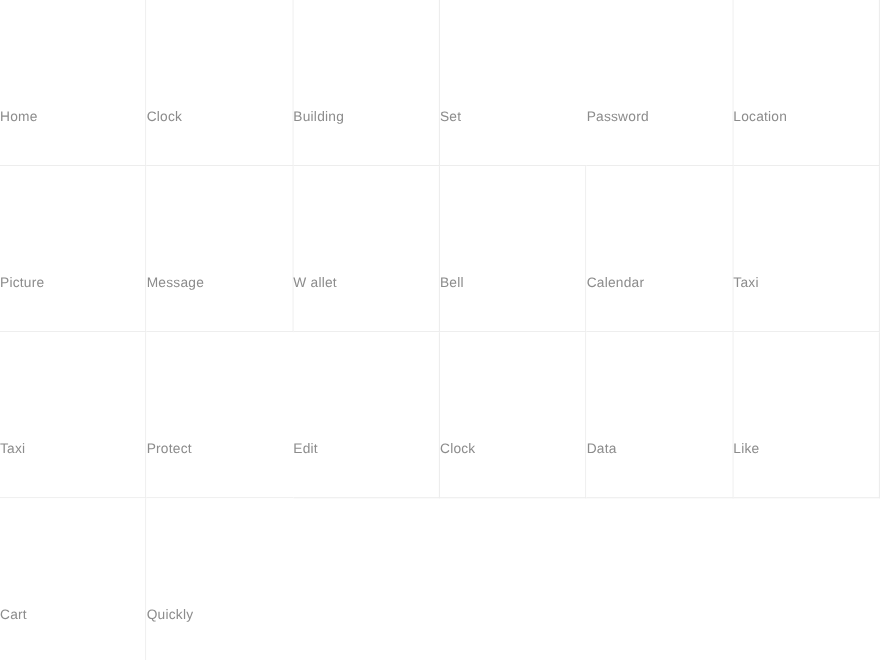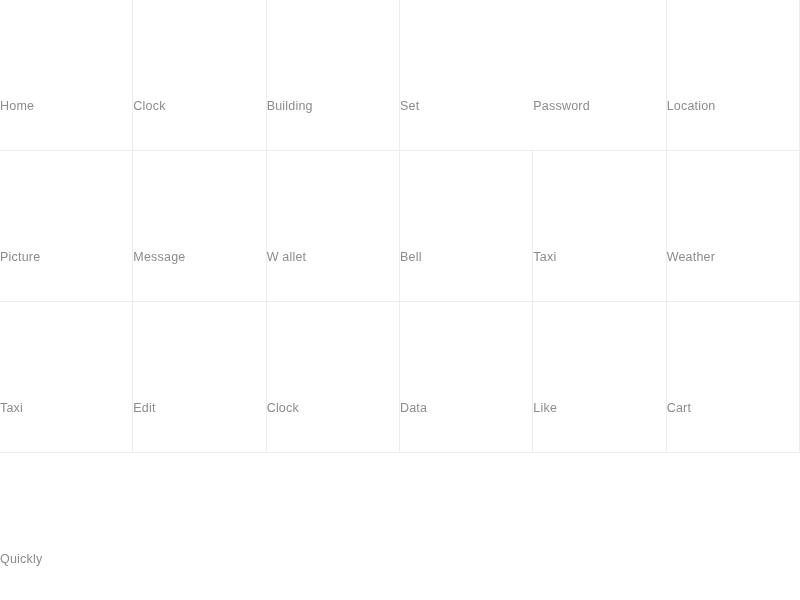--- a/index.html
+++ b/index.html
@@ -93,29 +93,33 @@
     <div class="grid-cell">
       <span class="cell-icon"></span>
       <span class="cell-label">W allet</span>
     </div>
     <div class="grid-cell">
       <span class="cell-icon"></span>
       <span class="cell-label">Bell</span>
     </div>
     <div class="grid-cell">
       <span class="cell-icon"></span>
+      <span class="cell-label">Calendar</span>
+    </div>
+    <div class="grid-cell">
+      <span class="cell-icon"></span>
       <span class="cell-label">Taxi</span>
     </div>
     <div class="grid-cell">
       <span class="cell-icon"></span>
-      <span class="cell-label">Weather</span>
+      <span class="cell-label">Taxi</span>
     </div>
-    <div class="grid-cell">
+    <div class="grid-cell no-right">
       <span class="cell-icon"></span>
-      <span class="cell-label">Taxi</span>
+      <span class="cell-label">Protect</span>
     </div>
     <div class="grid-cell">
       <span class="cell-icon"></span>
       <span class="cell-label">Edit</span>
     </div>
     <div class="grid-cell">
       <span class="cell-icon"></span>
       <span class="cell-label">Clock</span>
     </div>
     <div class="grid-cell">

